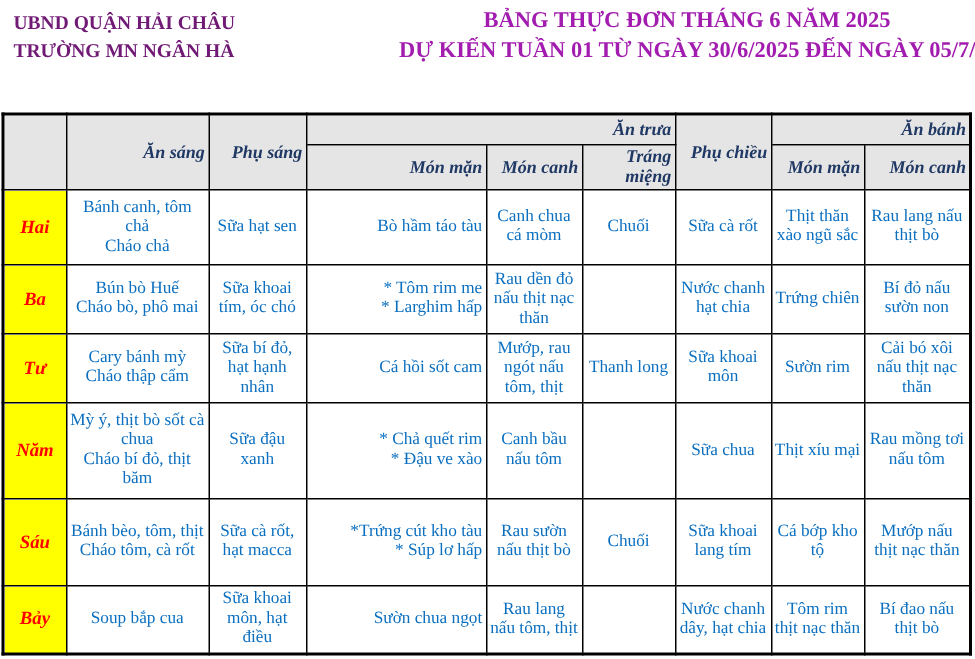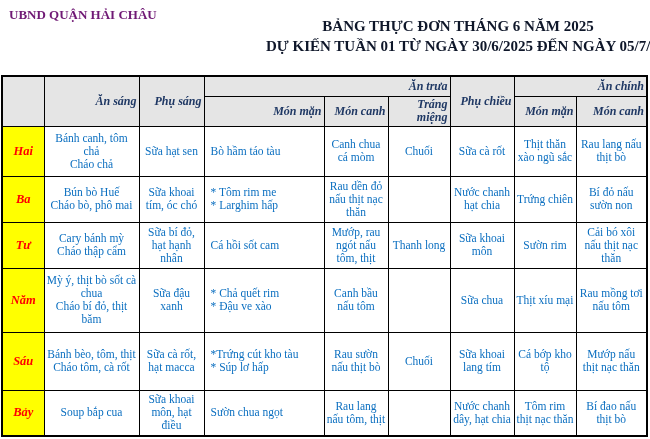--- a/index.html
+++ b/index.html
@@ -9,23 +9,23 @@
     font-family:"Liberation Serif", serif;
     position:relative;
     overflow:hidden;
   }
   .org-block {
     position:absolute; left:9px; top:5px;
     color:#701a75; font-weight:bold; font-size:13px; line-height:19px;
     white-space:nowrap;
   }
   .title-block {
-    position:absolute; left:266px; top:16px; width:384px;
+    position:absolute; left:266px; top:4px; width:384px;
     text-align:center;
-    color:#0f172a; font-weight:bold; font-size:15px; line-height:20px;
+    color:#a21caf; font-weight:bold; font-size:15px; line-height:20px;
   }
   .title-block div { white-space:nowrap; }
   table.menu {
     position:absolute; left:1px; top:75px;
     width:647px;
     border-collapse:collapse; table-layout:fixed;
     border:2px solid #000;
   }
   .menu th, .menu td {
     border:1px solid #000;
@@ -48,28 +48,29 @@
     color:#ff0000; font-weight:bold; font-style:italic;
     font-size:12.5px; text-align:center;
   }
   .menu td.cell {
     color:#0b6fc0;
     font-size:11.5px; line-height:13px;
     text-align:center;
     white-space:pre-line;
   }
   .menu td.cell.left {
-    text-align:left; padding-left:6px;
+    text-align:right; padding-left:6px;
   }
 </style>
 </head>
 <body>
 
 <div class="org-block">
   <div>UBND QUẬN HẢI CHÂU</div>
+  <div>TRƯỜNG MN NGÂN HÀ</div>
 </div>
 
 <div class="title-block">
   <div>BẢNG THỰC ĐƠN THÁNG 6 NĂM 2025</div>
   <div>DỰ KIẾN TUẦN 01 TỪ NGÀY 30/6/2025 ĐẾN NGÀY 05/7/2025</div>
 </div>
 
 <table class="menu">
   <colgroup>
     <col style="width:42px">
@@ -82,21 +83,21 @@
       <col style="width:62px">
       <col style="width:71px">
   </colgroup>
   <tbody>
       <tr style="height:20px">
     <th class="thu" rowspan="2">Thứ</th>
     <th rowspan="2">Ăn sáng</th>
     <th rowspan="2">Phụ sáng</th>
     <th colspan="3">Ăn trưa</th>
     <th rowspan="2">Phụ chiều</th>
-    <th colspan="2">Ăn chính</th>
+    <th colspan="2">Ăn bánh</th>
   </tr>
   <tr style="height:30px">
     <th>Món mặn</th>
     <th>Món canh</th>
     <th>Tráng miệng</th>
     <th>Món mặn</th>
     <th>Món canh</th>
   </tr>
 
   <tr style="height:50px">

